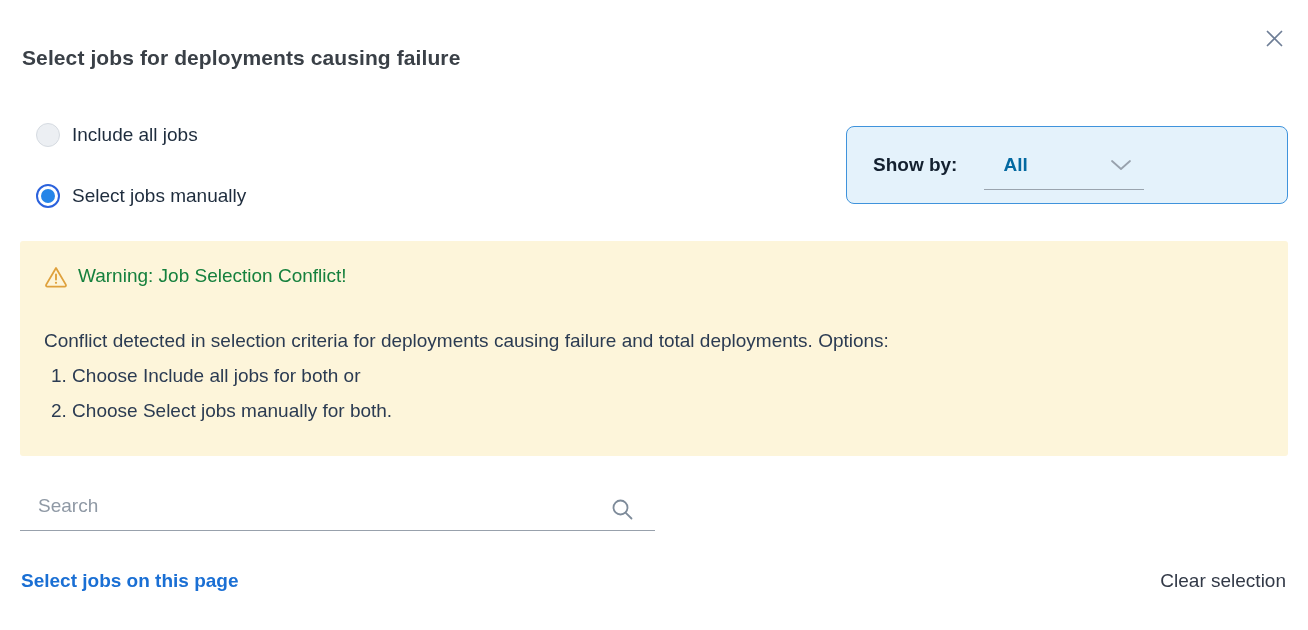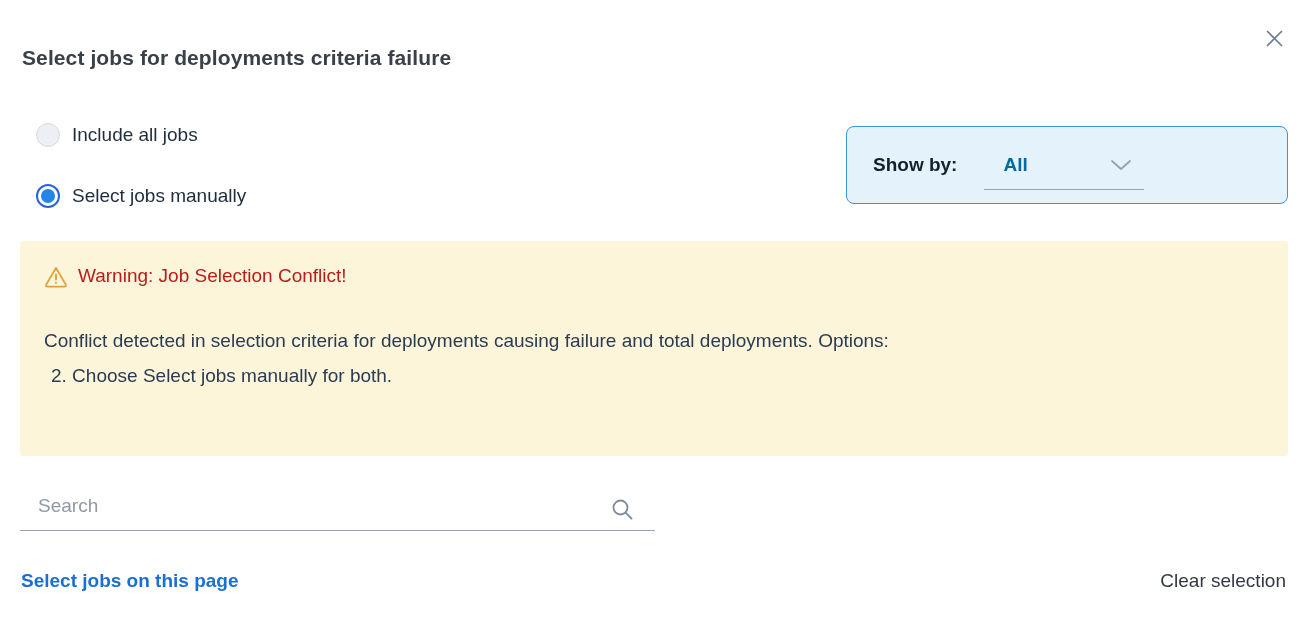--- a/index.html
+++ b/index.html
@@ -53,21 +53,21 @@
   }
   .showby-value { font-size:19px; font-weight:600; color:#0369a1; line-height:22px; }
 
   
   .warning {
     position:absolute; left:20px; top:241px; width:1268px; height:215px;
     background:#fdf5da; border-radius:3px; padding:22px 24px;
     color:#2b3b52;
   }
   .warning-head { display:flex; align-items:center; gap:10px; line-height:26px; }
-  .warning-title { font-size:19px; color:#b91c1c; }
+  .warning-title { font-size:19px; color:#15803d; }
   .warning-message { font-size:19px; line-height:35px; margin-top:34px; }
   .warning-item { font-size:19px; line-height:35px; padding-left:7px; }
 
   
   .search-wrap { position:absolute; left:20px; top:487px; width:635px; }
   .search-input {
     width:100%; height:44px; border:none; border-bottom:1px solid #98a1ac;
     background:transparent; outline:none;
     font-family:"Liberation Sans","DejaVu Sans",sans-serif;
     font-size:19px; color:#2b3b52; padding:0 44px 6px 18px;
@@ -90,21 +90,21 @@
 
 <div class="dialog">
 
   <button class="close-btn">
     <svg width="19" height="19" viewBox="0 0 19 19">
       <line x1="2.5" y1="2.5" x2="16.5" y2="16.5" stroke="#6e7e96" stroke-width="1.7" stroke-linecap="round"></line>
       <line x1="16.5" y1="2.5" x2="2.5" y2="16.5" stroke="#6e7e96" stroke-width="1.7" stroke-linecap="round"></line>
     </svg>
   </button>
 
-  <div class="title">Select jobs for deployments criteria failure</div>
+  <div class="title">Select jobs for deployments causing failure</div>
 
   <div>
     <label class="radio-row radio-row-0">
       <span class="radio-circle unchecked"></span>
       <span class="radio-label">Include all jobs</span>
     </label>
     <label class="radio-row radio-row-1">
       <span class="radio-circle checked">
           <span class="radio-dot"></span>
         </span>
@@ -125,20 +125,21 @@
   <div class="warning">
     <div class="warning-head">
       <svg width="24" height="23" viewBox="0 0 24 23">
         <path d="M12 3 L21.8 19.6 A1.4 1.4 0 0 1 20.6 21.7 L3.4 21.7 A1.4 1.4 0 0 1 2.2 19.6 Z" fill="none" stroke="#dfa13c" stroke-width="1.8" stroke-linejoin="round"></path>
         <line x1="12" y1="9.5" x2="12" y2="14.5" stroke="#dfa13c" stroke-width="1.9" stroke-linecap="round"></line>
         <circle cx="12" cy="17.8" r="1.1" fill="#dfa13c"></circle>
       </svg>
       <span class="warning-title">Warning: Job Selection Conflict!</span>
     </div>
     <div class="warning-message">Conflict detected in selection criteria for deployments causing failure and total deployments. Options:</div>
+    <div class="warning-item">1. Choose Include all jobs for both or</div>
     <div class="warning-item">2. Choose Select jobs manually for both.</div>
   </div>
 
   <div class="search-wrap">
     <input class="search-input" type="text" placeholder="Search" style="">
     <span class="search-icon-box">
       <svg width="25" height="25" viewBox="0 0 25 25">
         <circle cx="10.5" cy="10.5" r="7" fill="none" stroke="#7e8b9a" stroke-width="1.8"></circle>
         <line x1="15.8" y1="15.8" x2="21.5" y2="21.5" stroke="#7e8b9a" stroke-width="1.8" stroke-linecap="round"></line>
       </svg>

